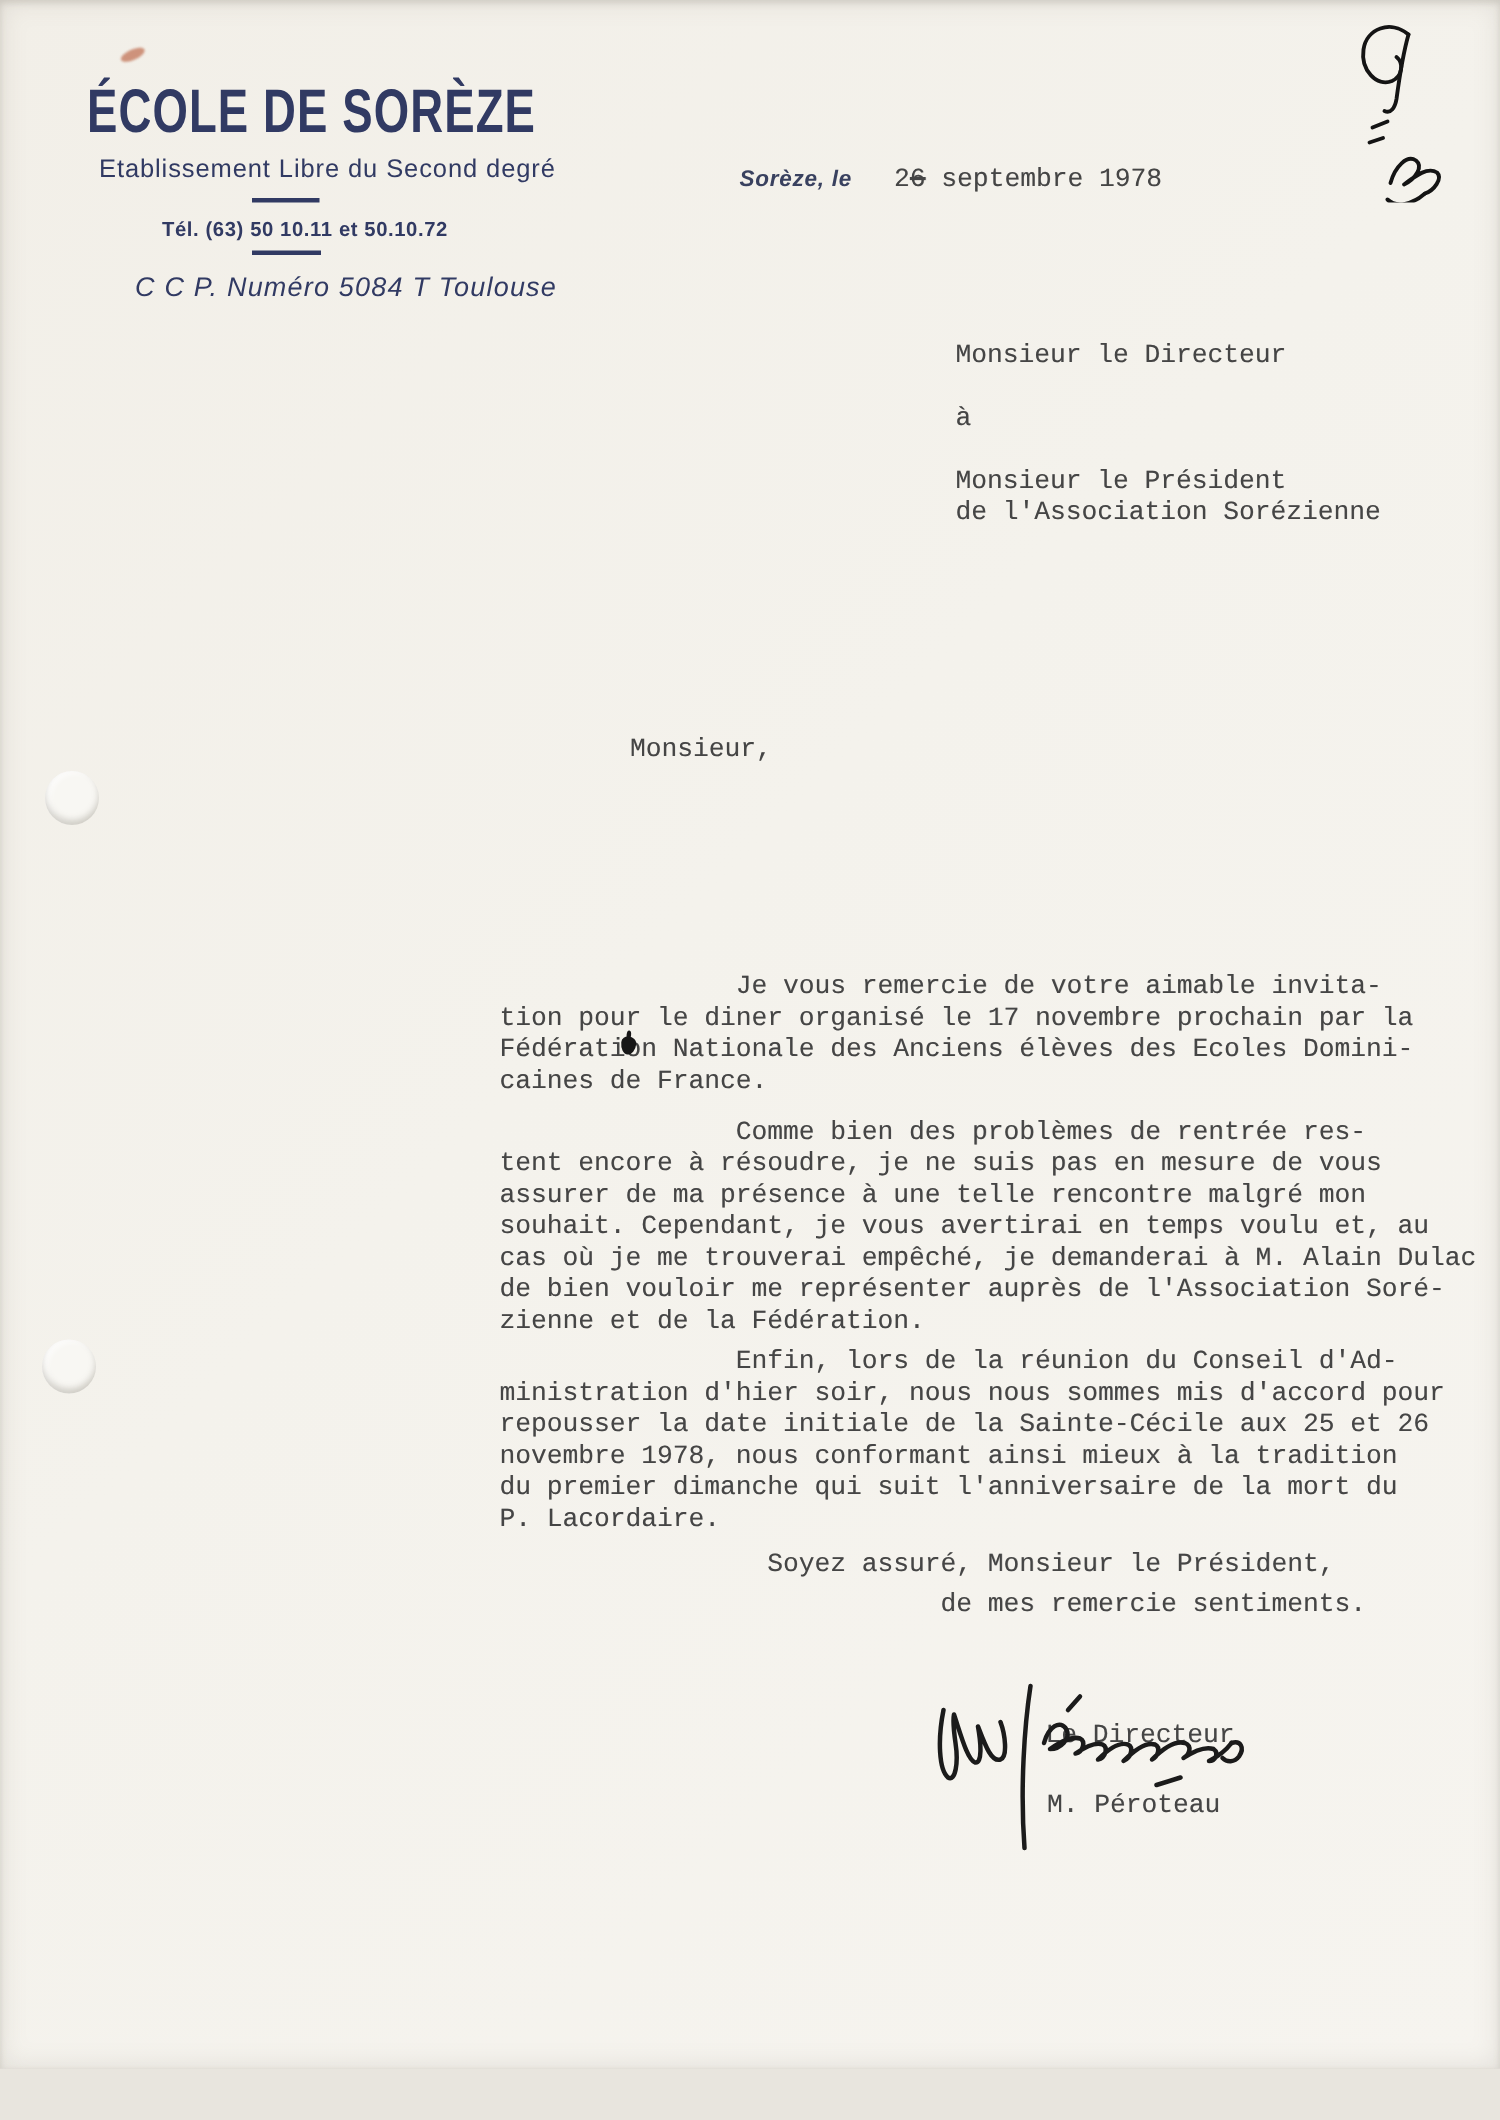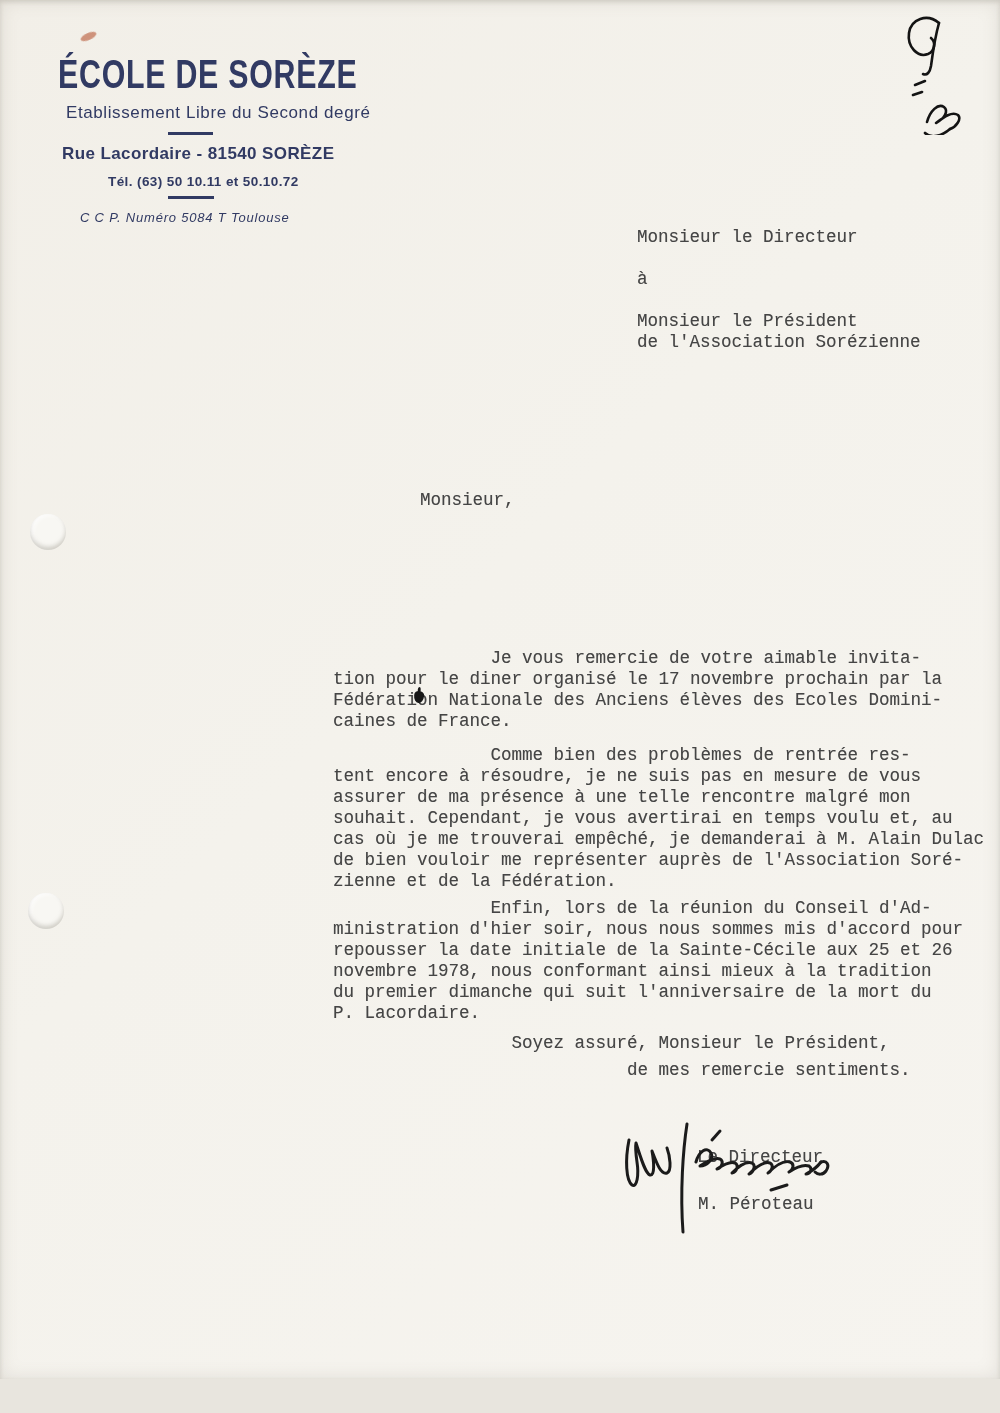--- a/index.html
+++ b/index.html
@@ -17,21 +17,21 @@
   .lh-title{
     margin:0;font-family:"Liberation Sans",sans-serif;font-weight:700;
     font-size:41px;letter-spacing:1px;white-space:nowrap;
     transform:scaleX(.74);transform-origin:left top;line-height:1;
   }
   .lh-subtitle{margin-top:8px;margin-left:8px;font-size:17px;letter-spacing:.6px;white-space:nowrap;}
   .lh-rule{height:3px;width:45px;background:var(--accent,#313a63);margin:9px 0 0 110px;}
   .lh-address{margin-top:9px;margin-left:4px;font-size:17px;font-weight:700;letter-spacing:.4px;white-space:nowrap;}
   .lh-phone{margin-top:10px;margin-left:50px;font-size:13.5px;font-weight:700;letter-spacing:.4px;white-space:nowrap;}
   .lh-rule2{height:3px;width:46px;background:var(--accent,#313a63);margin:7px 0 0 110px;}
-  .lh-ccp{margin-top:11px;margin-left:22px;font-size:13px;font-style:italic;letter-spacing:.8px;white-space:nowrap;}
+  .lh-ccp{margin-top:11px;margin-left:32px;font-size:18px;font-style:italic;letter-spacing:.8px;white-space:nowrap;}
   
   .typed{
     font-family:"Liberation Mono",monospace;
     font-size:17.5px;line-height:21px;color:#454545;
     white-space:pre;letter-spacing:0;
     text-shadow:.2px .2px 0 rgba(60,60,60,.35);
   }
   .dateline{position:absolute;left:493px;top:110px;display:flex;align-items:baseline;}
   .date-place{font-size:15px;font-style:italic;font-weight:700;color:#39415f;letter-spacing:.5px;}
   .date-typed{margin-left:28px;}
@@ -62,26 +62,29 @@
 </style>
 </head>
 <body>
 
 <div class="page" style="--accent: #313a63;">
 
   <div class="letterhead">
     <h1 class="lh-title">ÉCOLE DE SORÈZE</h1>
     <div class="lh-subtitle">Etablissement Libre du Second degré</div>
     <div class="lh-rule"></div>
-    <div class="lh-address">Rue Lacordaire   -   81540 SORÈZE</div>
     <div class="lh-phone">Tél. (63) 50 10.11 et 50.10.72</div>
     <div class="lh-rule2"></div>
     <div class="lh-ccp">C C P. Numéro 5084 T   Toulouse</div>
   </div>
 
+  <div class="dateline">
+    <span class="date-place">Sorèze, le</span>
+    <span class="typed date-typed"><span>2</span><span class="struck">6</span><span> septembre 1978</span></span>
+  </div>
 
   <div class="typed recipient">Monsieur le Directeur
 
 à
 
 Monsieur le Président
 de l'Association Sorézienne</div>
 
   <div class="typed salutation">Monsieur,</div>
 

